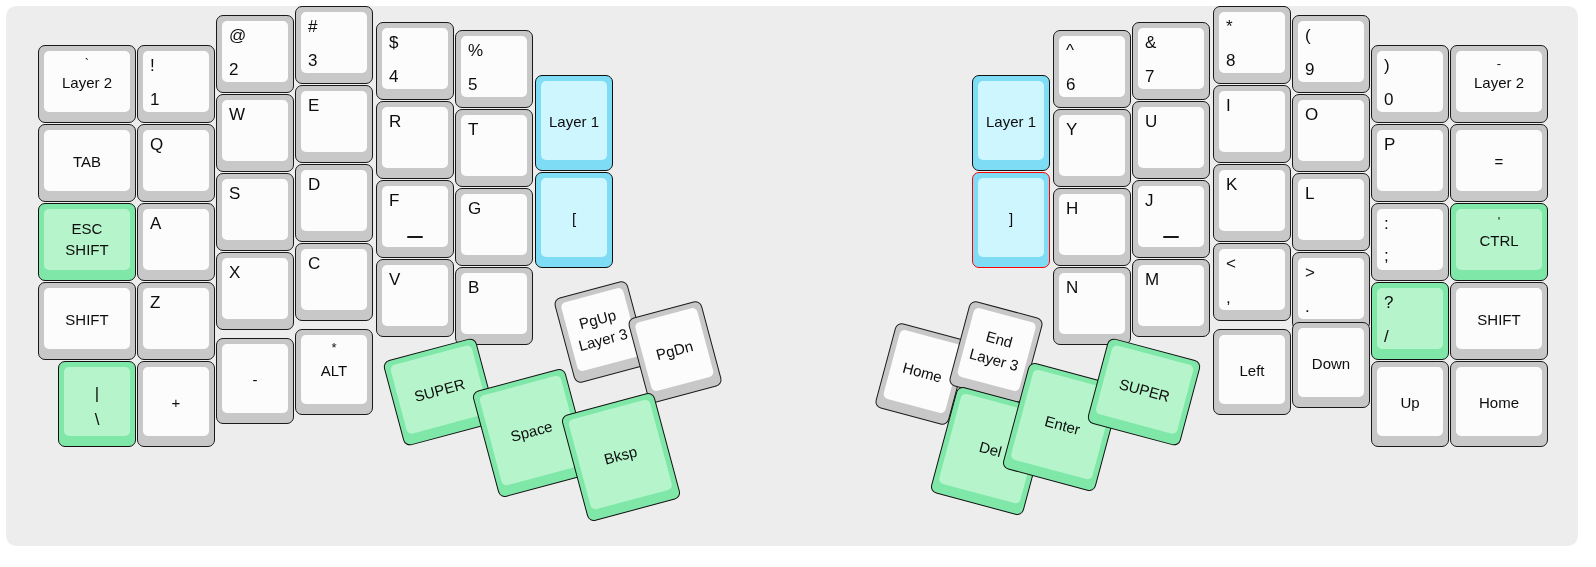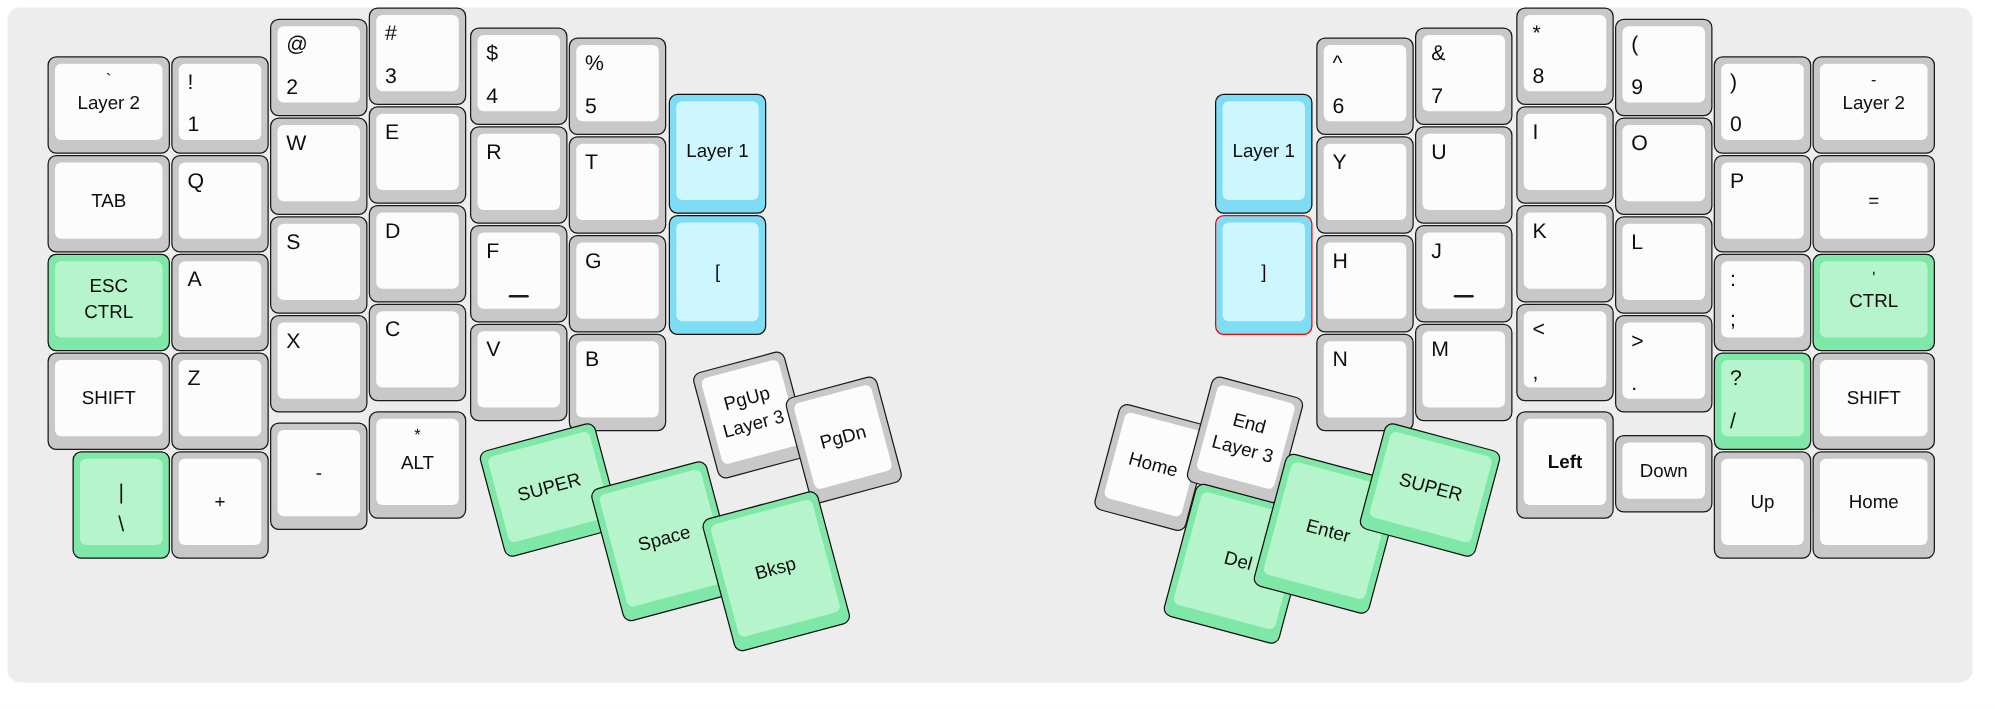--- a/index.html
+++ b/index.html
@@ -82,21 +82,21 @@
         </div>
       </div>
       <div class="key" style="left:38px;top:124px;width:98px;height:78px;">
         <div class="cap">
           <span class="lg c1">TAB</span>
         </div>
       </div>
       <div class="key green" style="left:38px;top:203px;width:98px;height:78px;">
         <div class="cap">
           <span class="lg c2">ESC
-CTRL</span>
+SHIFT</span>
         </div>
       </div>
       <div class="key" style="left:38px;top:282px;width:98px;height:78px;">
         <div class="cap">
           <span class="lg c1">SHIFT</span>
         </div>
       </div>
       <div class="key green" style="left:58px;top:361px;width:78px;height:86px;">
         <div class="cap">
           <span class="lg stackc">|
@@ -329,21 +329,21 @@
         <div class="cap">
           <span class="lg let">K</span>
         </div>
       </div>
       <div class="key" style="left:1213px;top:243px;width:78px;height:78px;">
         <div class="cap">
           <span class="lg tl">&lt;</span>
           <span class="lg bl">,</span>
         </div>
       </div>
-      <div class="key" style="left:1213px;top:329px;width:78px;height:86px;font-weight:bold;">
+      <div class="key" style="left:1213px;top:329px;width:78px;height:86px;">
         <div class="cap">
           <span class="lg c1">Left</span>
         </div>
       </div>
       <div class="key" style="left:1292px;top:15px;width:78px;height:78px;">
         <div class="cap">
           <span class="lg tl">(</span>
           <span class="lg bl">9</span>
         </div>
       </div>
@@ -356,21 +356,21 @@
         <div class="cap">
           <span class="lg let">L</span>
         </div>
       </div>
       <div class="key" style="left:1292px;top:252px;width:78px;height:78px;">
         <div class="cap">
           <span class="lg tl">&gt;</span>
           <span class="lg bl">.</span>
         </div>
       </div>
-      <div class="key" style="left:1292px;top:348px;width:78px;height:62px;">
+      <div class="key" style="left:1292px;top:322px;width:78px;height:86px;">
         <div class="cap">
           <span class="lg c1">Down</span>
         </div>
       </div>
       <div class="key" style="left:1371px;top:45px;width:78px;height:78px;">
         <div class="cap">
           <span class="lg tl">)</span>
           <span class="lg bl">0</span>
         </div>
       </div>

